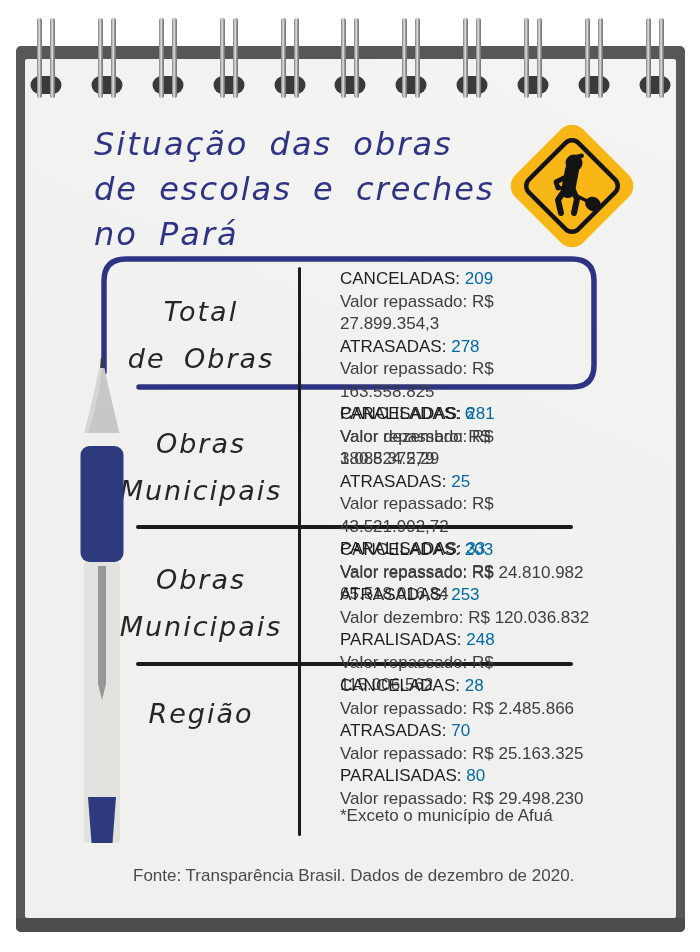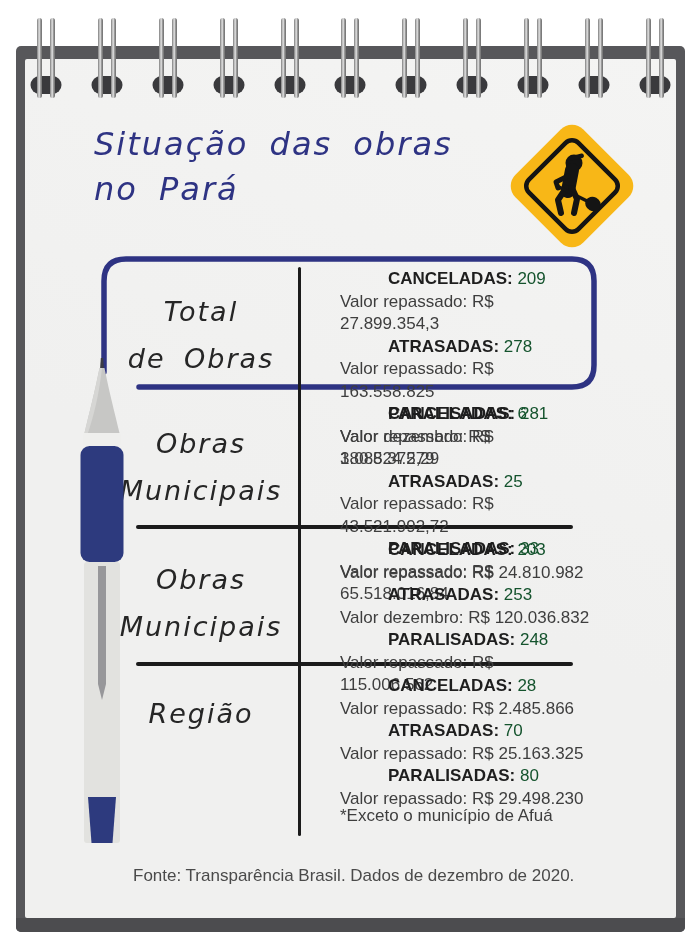--- a/index.html
+++ b/index.html
@@ -47,22 +47,22 @@
   .rowlabel-1{top:420px;}
   .rowlabel-2{top:556px;}
   .rowlabel-3{top:690px;}
 
   
   .stats{position:absolute;left:340px;width:250px;font-size:17px;line-height:22.5px;color:#3e3e3e;}
   .stats-0{top:268px;}
   .stats-1{top:403px;}
   .stats-2{top:539px;}
   .stats-3{top:675px;}
-  .stat-label{font-weight:bold;color:#1e1e1e;margin-left:48px;}
-  .stat-value{color:#14532d;}
+  .stat-label{font-weight:normal;color:#1e1e1e;}
+  .stat-value{color:#0369a1;}
   .footnote{position:absolute;left:340px;top:806px;font-size:17px;color:#3e3e3e;}
   .source{position:absolute;left:133px;top:866px;font-size:17px;color:#4a4a4a;}
 
   
   .sign{position:absolute;left:496px;top:110px;}
   .pen{position:absolute;left:76px;top:356px;}
 </style>
 </head>
 <body>
 
@@ -125,20 +125,21 @@
       </div>
     <div class="spiral-unit">
         <div class="hole"></div>
         <div class="wire wire-l"></div>
         <div class="wire wire-r"></div>
       </div>
   </div>
 
   <div class="title">
     <div>Situação das obras</div>
+    <div>de escolas e creches</div>
     <div>no Pará</div>
   </div>
 
   <svg class="sign" width="152" height="152" viewBox="0 0 152 152">
     <g transform="translate(76,76) rotate(45)">
       <rect x="-48" y="-48" width="96" height="96" rx="16" fill="#f8b717"></rect>
       <rect x="-35" y="-35" width="70" height="70" rx="9" fill="none" stroke="#141414" stroke-width="4.5"></rect>
     </g>
     <g transform="translate(74,80)" fill="#141414" stroke="#141414">
       <circle cx="4" cy="-27" r="8.5" stroke="none"></circle>

